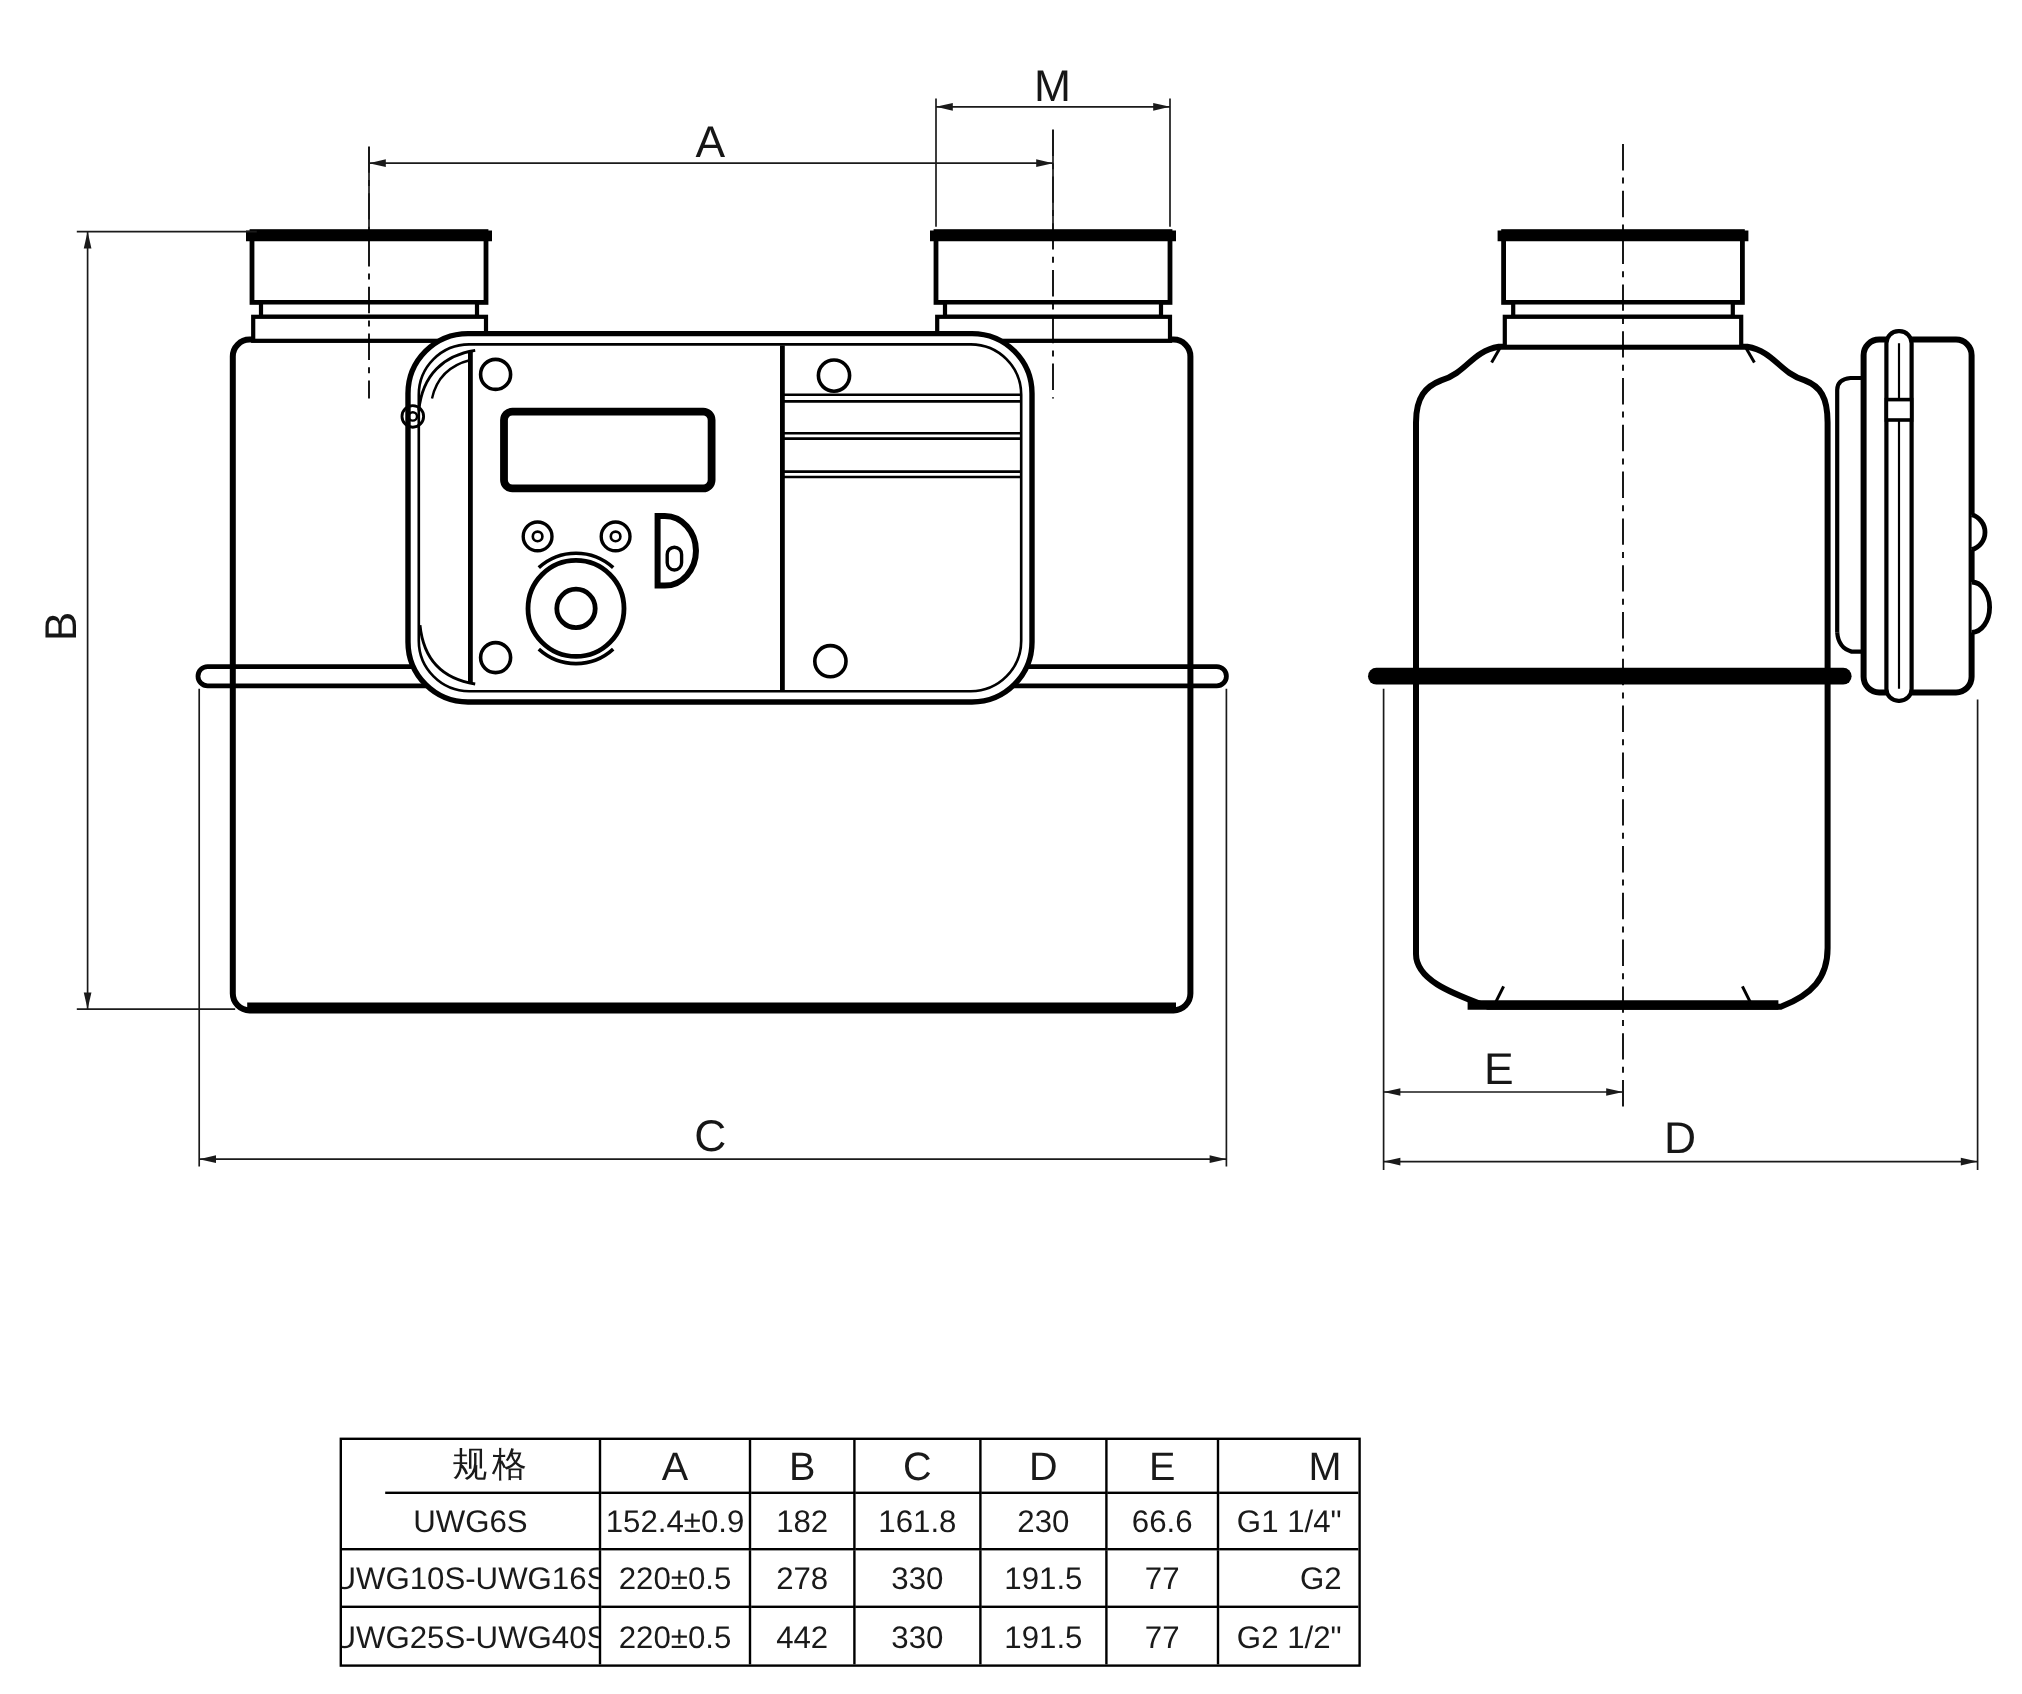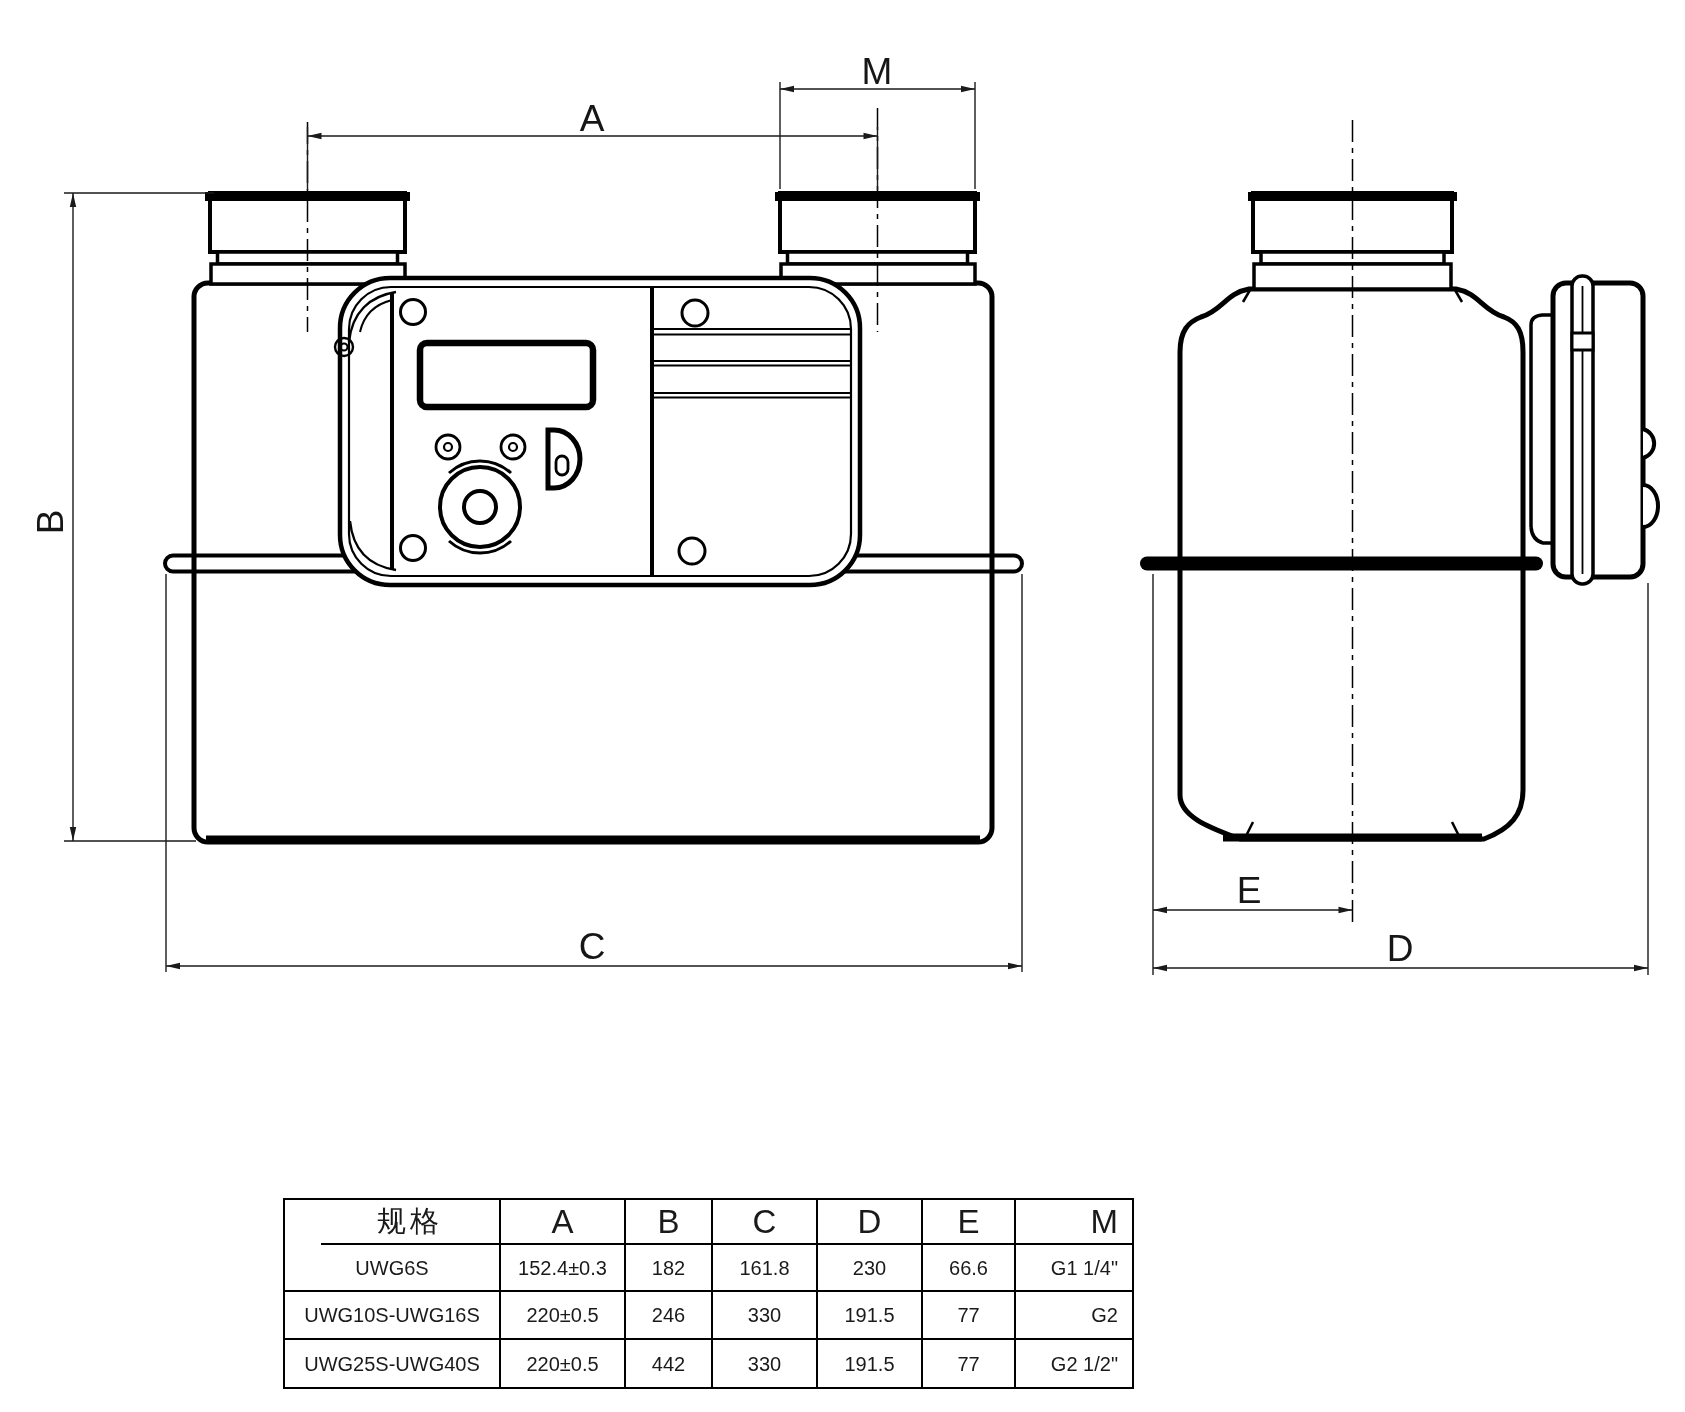--- a/index.html
+++ b/index.html
@@ -9,21 +9,21 @@
   svg{position:absolute;left:0;top:0;}
   svg text{font-family:"Liberation Sans", sans-serif;font-size:37px;fill:#161616;font-weight:400;}
   
   .spec-table{position:absolute;left:283px;top:1198px;width:851px;
               display:grid;
               grid-template-columns:216px 125px 87px 105px 105px 93px 116px;
               grid-template-rows:45px 47px 48px 47px;
               border:2px solid #000;background:#fff;color:#1a1a1a;}
   .cell{border-right:2px solid #000;border-bottom:2px solid #000;
         display:flex;align-items:center;justify-content:center;
-        font-size:20px;line-height:1;white-space:nowrap;overflow:hidden;}
+        font-size:26px;line-height:1;white-space:nowrap;overflow:hidden;}
   .cell.lastcol{border-right:none;}
   .cell.lastrow{border-bottom:none;}
   .cell.hdr{font-size:33px;}
   .cell.hdr-cjk{font-size:29px;letter-spacing:4px;margin-left:36px;}
   .cell.mcol{justify-content:flex-end;padding-right:14px;}
 </style>
 </head>
 <body>
 
 <div class="canvas">
@@ -217,30 +217,30 @@
 <div class="spec-table">
   <div class="cell hdr hdr-cjk">规格</div>
   <div class="cell hdr">A</div>
   <div class="cell hdr">B</div>
   <div class="cell hdr">C</div>
   <div class="cell hdr">D</div>
   <div class="cell hdr">E</div>
   <div class="cell hdr lastcol mcol">M</div>
 
   <div class="cell">UWG6S</div>
-  <div class="cell">152.4±0.3</div>
+  <div class="cell">152.4±0.9</div>
   <div class="cell">182</div>
   <div class="cell">161.8</div>
   <div class="cell">230</div>
   <div class="cell">66.6</div>
   <div class="cell lastcol mcol">G1 1/4"</div>
 
   <div class="cell">UWG10S-UWG16S</div>
   <div class="cell">220±0.5</div>
-  <div class="cell">246</div>
+  <div class="cell">278</div>
   <div class="cell">330</div>
   <div class="cell">191.5</div>
   <div class="cell">77</div>
   <div class="cell lastcol mcol">G2</div>
 
   <div class="cell lastrow">UWG25S-UWG40S</div>
   <div class="cell lastrow">220±0.5</div>
   <div class="cell lastrow">442</div>
   <div class="cell lastrow">330</div>
   <div class="cell lastrow">191.5</div>

